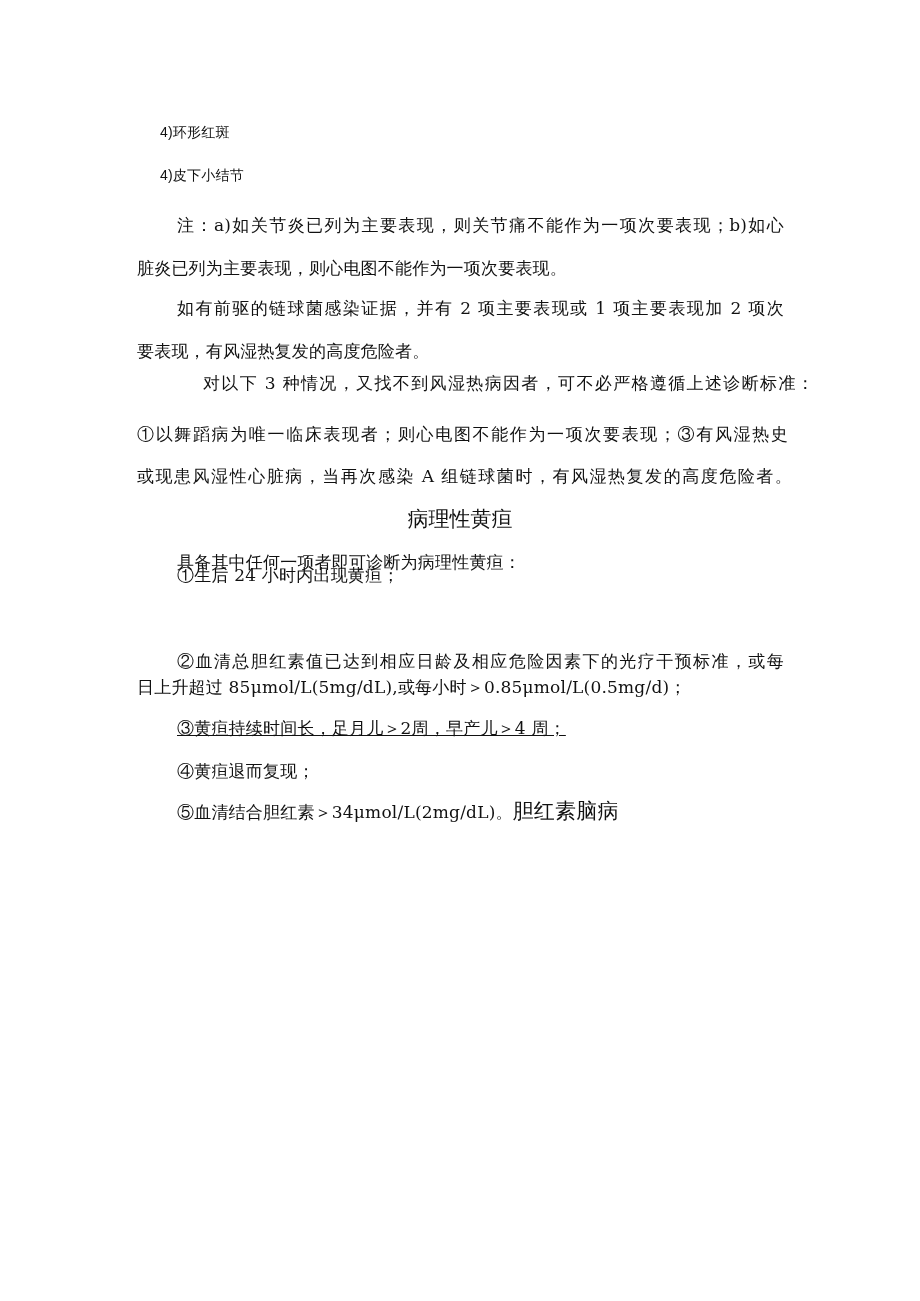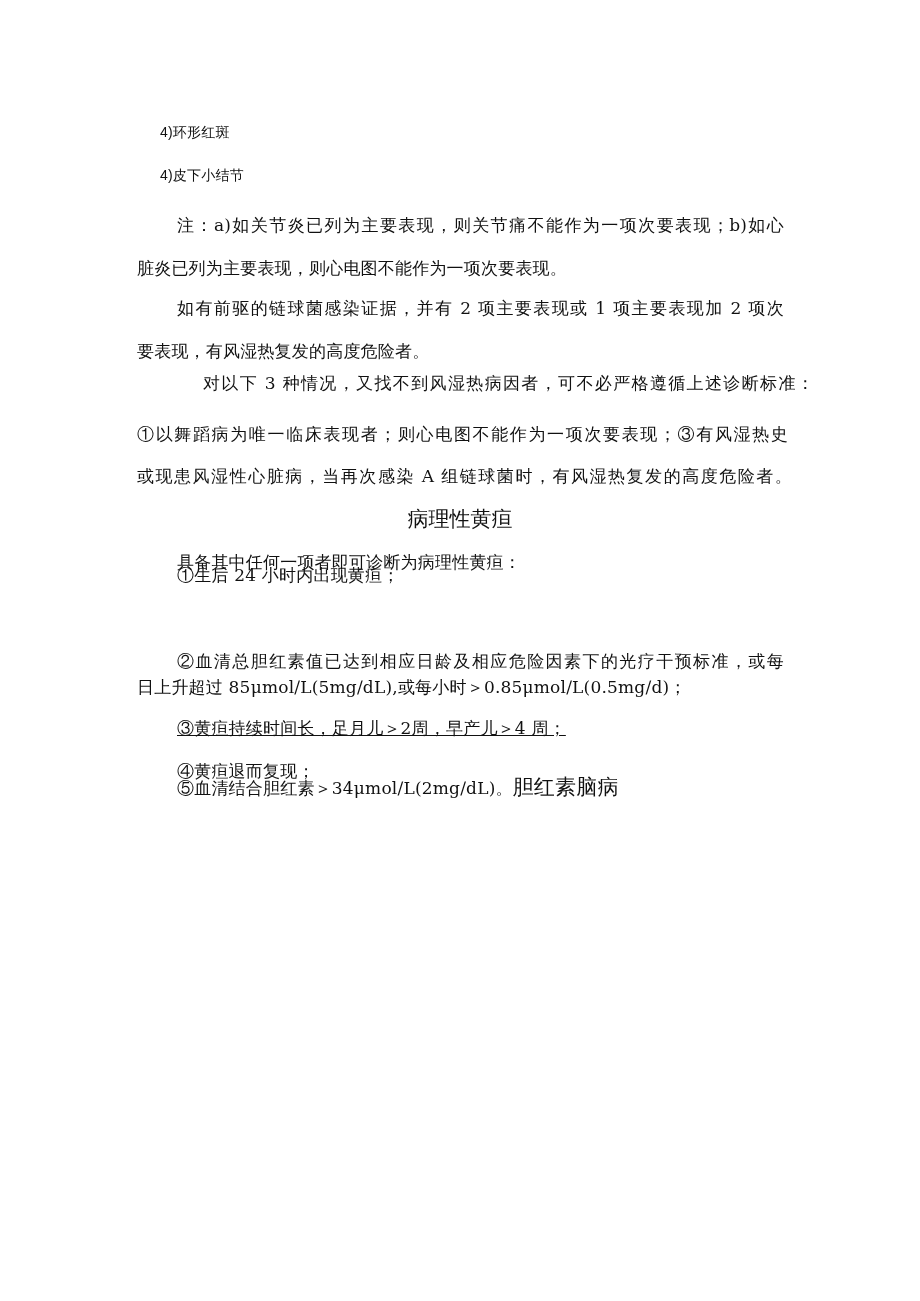--- a/index.html
+++ b/index.html
@@ -79,17 +79,17 @@
 
   <div class="line" style="left:177px; top:564px;">①生后 24 小时内出现黄疸；</div>
 
   <div class="line justify" style="left:177px; top:634px; width:607px;margin-top:16px;">②血清总胆红素值已达到相应日龄及相应危险因素下的光疗干预标准，或每</div>
   <div class="line" style="left:137px; top:676px;">日上升超过 85μmol∕L(5mg∕dL),或每小时＞0.85μmol∕L(0.5mg∕d)；</div>
 
   <div class="line" style="left:177px; top:717px;text-decoration:underline;">③黄疸持续时间长，足月儿＞2周，早产儿＞4 周；</div>
 
   <div class="line" style="left:177px; top:760px;">④黄疸退而复现；</div>
 
-  <div class="line" style="left:177px; top:776px;">
+  <div class="line" style="left:177px; top:800px;">
     <span>⑤血清结合胆红素＞34μmol∕L(2mg∕dL)。</span><span class="big-sans">胆红素脑病</span>
   </div>
 
 </div>
 
 </body></html>

